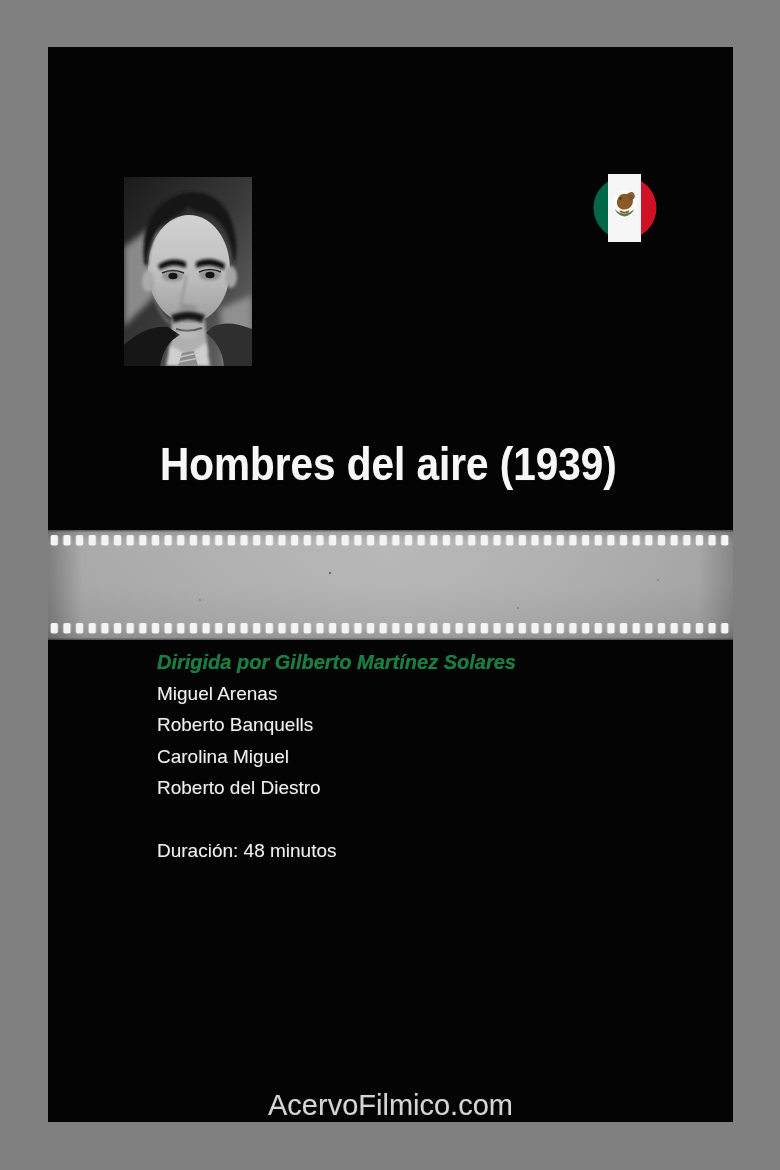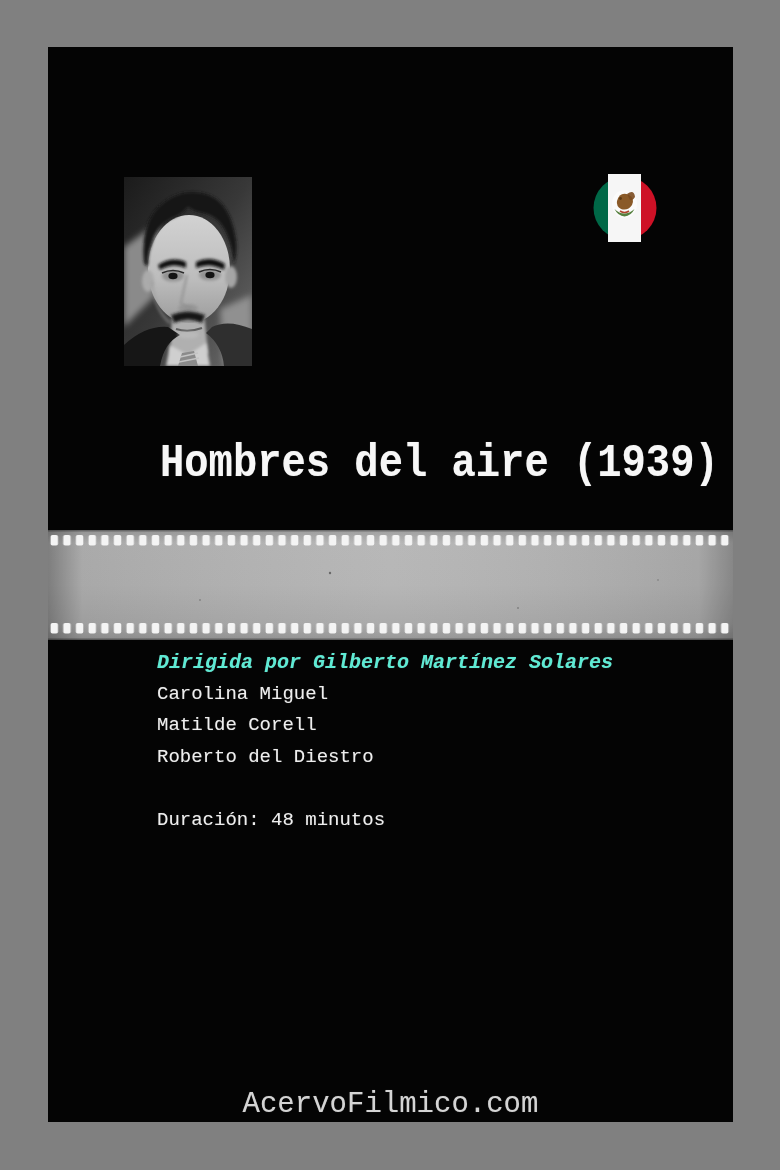--- a/index.html
+++ b/index.html
@@ -6,21 +6,20 @@
   body{
     width:780px;height:1170px;
     background:#808080;
     font-family:"Liberation Sans", sans-serif;
     position:relative;overflow:hidden;
   }
   .stage{position:absolute;inset:0;background:#808080;}
   .poster{
     position:absolute;left:48px;top:47px;width:685px;height:1075px;
     background:#040404;
-    font-family:Liberation Mono, monospace;
   }
   
   .portrait{position:absolute;left:76px;top:130px;width:128px;height:189px;overflow:hidden;}
   .portrait svg{display:block;width:100%;height:100%;}
   
   .flag{position:absolute;left:545px;top:127px;width:64px;height:68px;}
   .flag svg{display:block;width:100%;height:100%;}
   
   .title{
     position:absolute;left:112px;top:394px;
@@ -32,21 +31,21 @@
   
   .strip{position:absolute;left:0;top:483px;width:685px;height:110px;}
   .strip svg{display:block;width:100%;height:100%;}
   
   .credits{
     position:absolute;left:109px;top:600px;
     color:#eeeeee;font-size:19px;
     text-shadow:0 0 1px rgba(255,255,255,.3);
   }
   .credits .line{height:31.4px;display:flex;align-items:center;white-space:pre;}
-  .credits .director{font-size:20px;font-weight:bold;font-style:italic;color:#5eead4;}
+  .credits .director{font-size:20px;font-weight:bold;font-style:italic;color:#15803d;}
   .credits .spacer{height:31.4px;}
   
   .footer{
     position:absolute;left:0;top:1042px;width:685px;
     text-align:center;font-size:29px;line-height:32px;color:#d4d4d4;
     text-shadow:0 0 1px rgba(255,255,255,.3);
   }
 </style>
 </head>
 <body>
@@ -156,22 +155,23 @@
         <rect width="685" height="110" fill="url(#holes)"></rect>
         <circle cx="282" cy="43" r="1.2" fill="#555555" opacity="0.8"></circle>
         <circle cx="470" cy="78" r="1" fill="#666666" opacity="0.6"></circle>
         <circle cx="152" cy="70" r="1" fill="#606060" opacity="0.5"></circle>
         <circle cx="610" cy="50" r="0.9" fill="#6a6a6a" opacity="0.5"></circle>
       </svg>
     </div>
 
     <div class="credits">
       <div class="line director">Dirigida por Gilberto Martínez Solares</div>
+      <div class="line">Miguel Arenas</div>
+      <div class="line">Roberto Banquells</div>
       <div class="line">Carolina Miguel</div>
-      <div class="line">Matilde Corell</div>
       <div class="line">Roberto del Diestro</div>
       <div class="spacer"></div>
       <div class="line">Duración: 48 minutos</div>
     </div>
 
     <div class="footer">AcervoFilmico.com</div>
 
   </div>
 </div>
 

